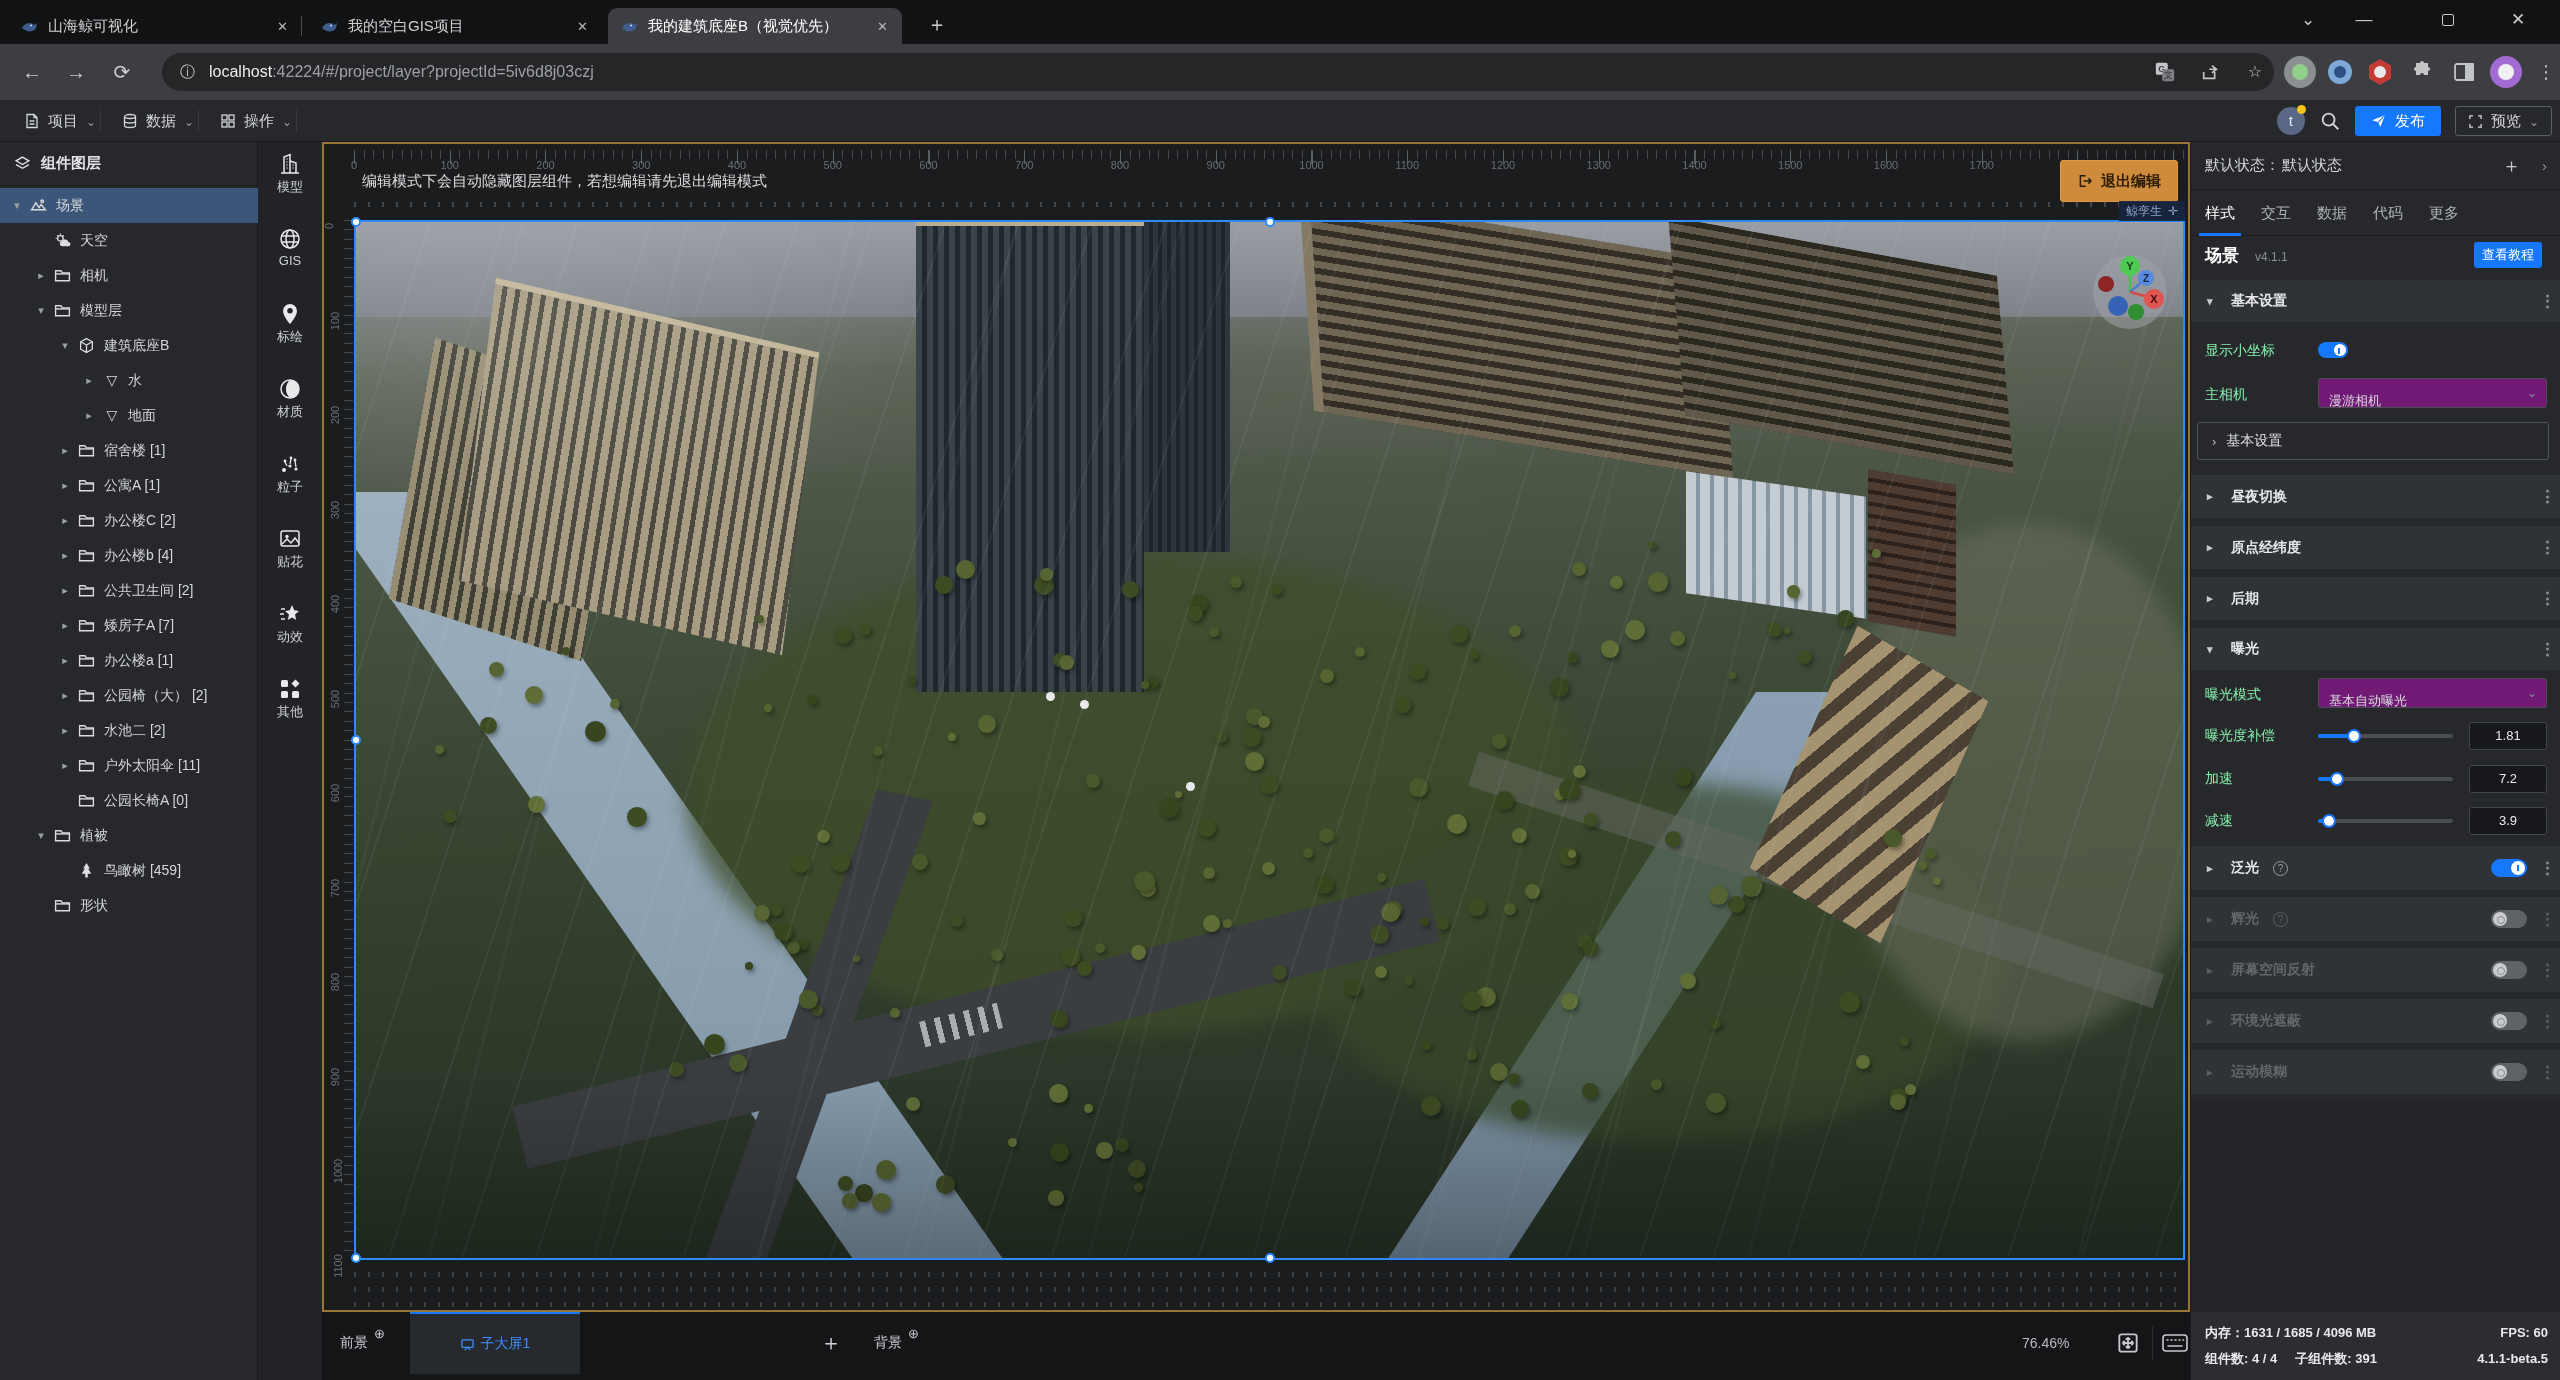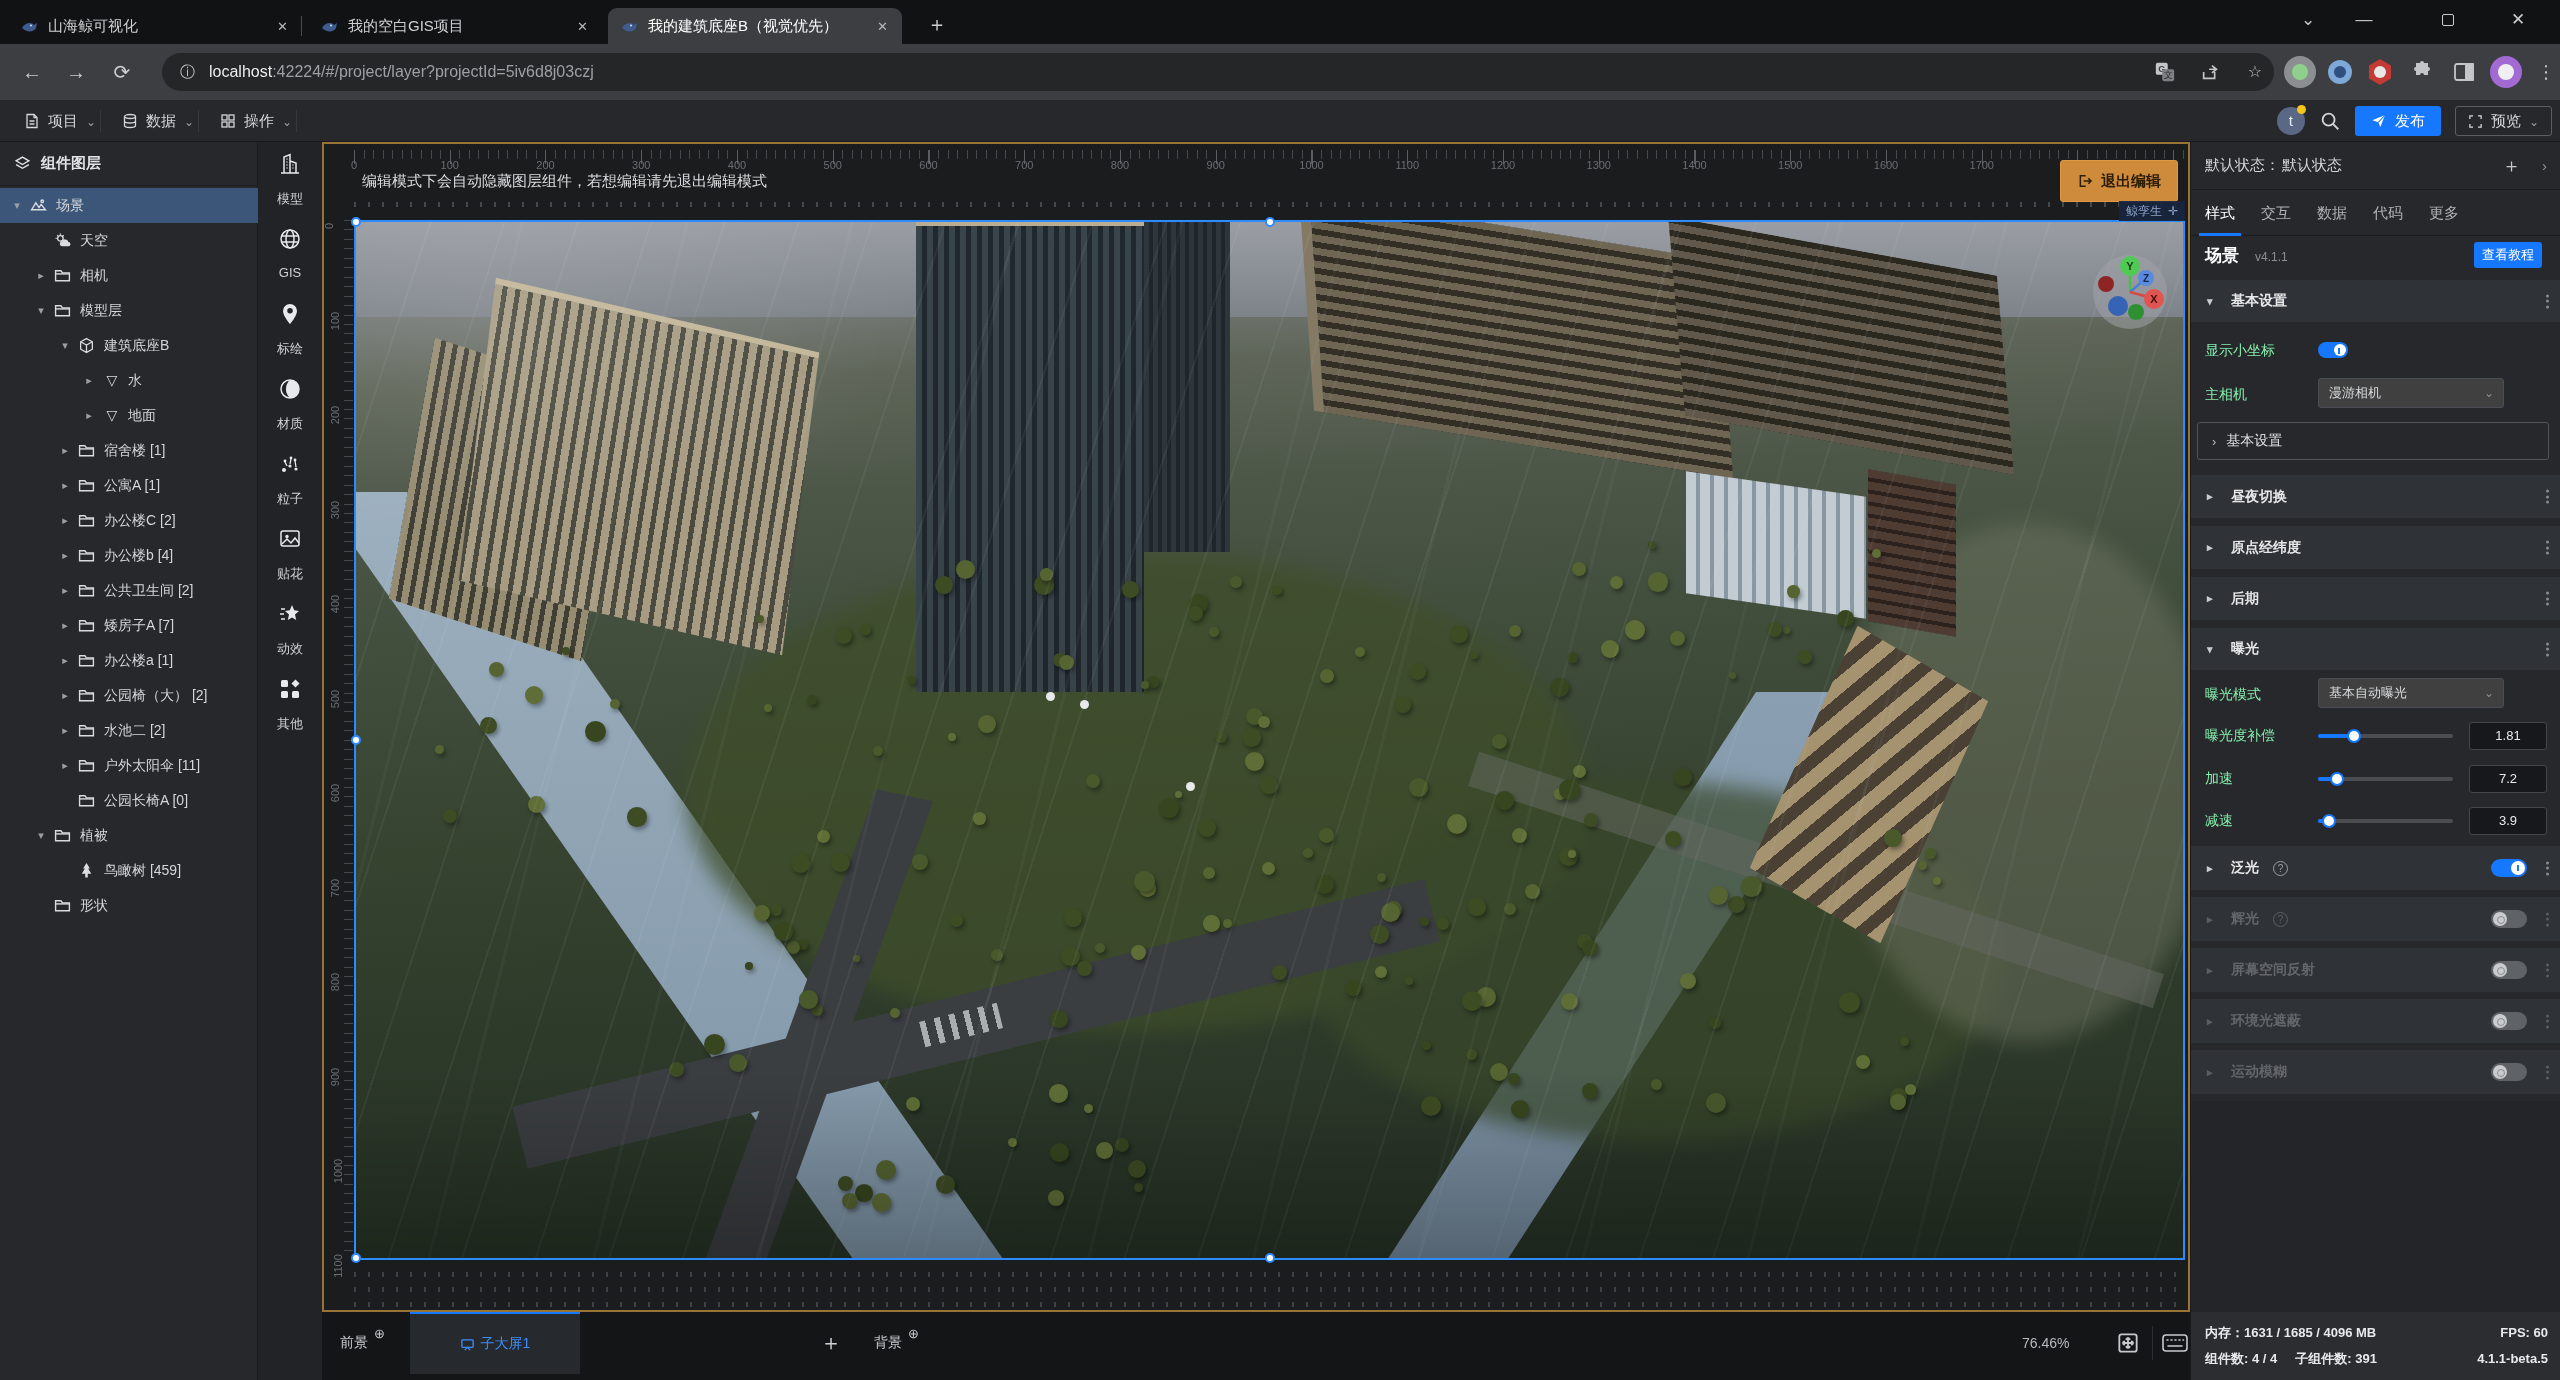--- a/index.html
+++ b/index.html
@@ -63,21 +63,21 @@
   .trow { height:35px; display:flex; align-items:center; gap:6px; color:#d4d6d9; font-size:14px; }
   .trow.sel { background:#3c567a; }
   .tarrow { width:14px; color:#9ba0a6; font-size:11px; text-align:center; flex:none;}
   .ticon { width:20px; height:18px; color:#dadce0; flex:none; text-align:center; }
   .ticon svg { width:17px; height:17px; }
 
   
   #strip { position:absolute; left:258px; top:142px; width:64px; height:1238px; background:#212326; }
   .sitem { position:absolute; left:0; width:64px; height:66px; text-align:center; color:#cfd1d5; }
   .sitem svg { width:24px; height:24px; color:#e8e9eb; }
-  .sitem .slabel { display:block; font-size:13px; margin-top:14px; }
+  .sitem .slabel { display:block; font-size:13px; margin-top:2px; }
 
   
   #viewport { position:absolute; left:322px; top:142px; width:1868px; height:1170px; background:#1b1c1e;
     border:2px solid #9a7336; overflow:hidden; }
   #hruler-ticks { position:absolute; left:30px; top:6px; right:0; height:9px;
     background:repeating-linear-gradient(90deg,#45484c 0 1px,transparent 1px 9.575px); }
   #hruler-major { position:absolute; left:30px; top:6px; right:0; height:14px;
     background:repeating-linear-gradient(90deg,#5a5d61 0 1px,transparent 1px 95.75px); }
   .hnum { position:absolute; top:15px; transform:translateX(-50%); color:#6a6e73; font-size:11px; }
   .vnum { position:absolute; left:2px; transform:rotate(-90deg); color:#6a6e73; font-size:11px; }
@@ -171,23 +171,23 @@
     border-radius:3px; color:#fff; font-size:13px; text-align:center; line-height:26px; }
   .sec-head { position:absolute; left:0; width:370px; height:42px; background:#2f3236; display:flex;
     align-items:center; gap:12px; padding:0 16px; font-size:14px; font-weight:bold; color:#e6e7e9; }
   .sec-head .sarrow { color:#c9ccd0; font-size:11px; width:12px; }
   .sec-head.dim { color:#63666b; }
   .sec-head.dim .sarrow { color:#5b5e63; }
   .dots3 { position:absolute; right:12px; top:50%; transform:translateY(-50%); width:4px; }
   .dots3 i { display:block; width:3px; height:3px; border-radius:50%; background:#8a8d92; margin:2.5px auto; }
   .dim .dots3 i { background:#5b5e63; }
   .prop-label { position:absolute; left:14px; font-size:14px; color:#86efac; }
-  .select { position:absolute; left:127px; width:186px; height:30px; background:#404040;
+  .select { position:absolute; left:127px; width:229px; height:30px; background:#701a75;
     border:1px solid #4a4d53; border-radius:3px; color:#d8dadd; font-size:13px; line-height:28px;
-    padding:0 10px; }
+    padding:8px 10px; }
   .select .schev { position:absolute; right:9px; top:0; color:#8b8e93; font-size:12px; }
   #quality-box { position:absolute; left:6px; top:280px; width:352px; height:38px; border:1px solid #515459;
     border-radius:3px; display:flex; align-items:center; gap:10px; padding:0 14px; font-size:14px; color:#dfe1e4; }
   #quality-box .qchev { color:#b9bcc0; font-size:13px; }
   .slider-row { position:absolute; left:0; width:370px; height:30px; }
   .slider-row .prop-label { top:6px; }
   .track { position:absolute; left:127px; top:13px; width:135px; height:4px; background:#4a4d52; border-radius:2px; }
   .fill { position:absolute; left:0; top:0; height:4px; background:#1677ff; border-radius:2px; }
   .knob { position:absolute; top:-5px; width:14px; height:14px; border-radius:50%; background:#fff;
     border:2px solid #1677ff; transform:translateX(-50%); }

